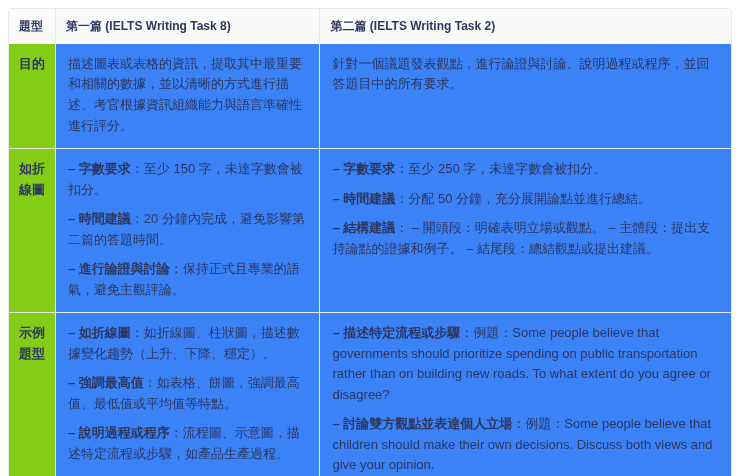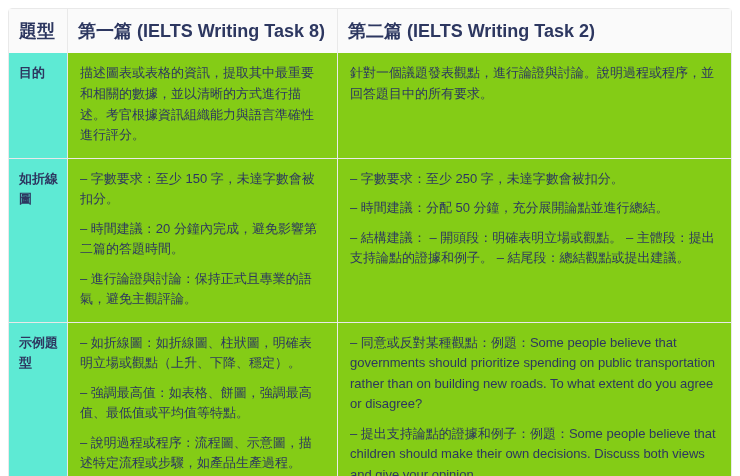--- a/index.html
+++ b/index.html
@@ -29,36 +29,36 @@
     border-bottom: 1px solid #e9e9e9;
     border-right: 1px solid #e9e9e9;
     vertical-align: top;
     text-align: left;
   }
   th:last-child, td:last-child { border-right: none; }
   tr:last-child td, tr:last-child th { border-bottom: none; }
   thead th {
     background: #fafafa;
     font-weight: 700;
-    font-size: 18px;
+    font-size: 12px;
     padding: 8px 12px 8px 10px;
     white-space: nowrap;
   }
   tbody th.row-label {
     font-weight: 700;
     padding: 10px 6px 10px 10px;
-    background: #5eead4;
+    background: #84cc16;
   }
   tbody td {
     padding: 10px 14px 12px 12px;
-    background: #84cc16;
+    background: #3b82f6;
   }
   .para { margin-bottom: 9px; }
   .para:last-child { margin-bottom: 0; }
-  .seg-bold { font-weight: 400; }
+  .seg-bold { font-weight: 700; }
 </style>
 </head>
 <body>
 
 <div class="table-wrap">
   <table class="compare">
     <colgroup>
       <col class="c-label">
       <col class="c-task1">
       <col class="c-task2">
@@ -89,25 +89,25 @@
           </td>
           <td>
             <div class="para"><span class="seg-bold">– 字數要求</span><span>：至少 250 字，未達字數會被扣分。</span></div>
             <div class="para"><span class="seg-bold">– 時間建議</span><span>：分配 50 分鐘，充分展開論點並進行總結。</span></div>
             <div class="para"><span class="seg-bold">– 結構建議</span><span>： – 開頭段：明確表明立場或觀點。 – 主體段：提出支持論點的證據和例子。 – 結尾段：總結觀點或提出建議。</span></div>
           </td>
         </tr>
         <tr>
           <th class="row-label" scope="row">示例題型</th>
           <td>
-            <div class="para"><span class="seg-bold">– 如折線圖</span><span>：如折線圖、柱狀圖，明確表明立場或觀點（上升、下降、穩定）。</span></div>
+            <div class="para"><span class="seg-bold">– 如折線圖</span><span>：如折線圖、柱狀圖，描述數據變化趨勢（上升、下降、穩定）。</span></div>
             <div class="para"><span class="seg-bold">– 強調最高值</span><span>：如表格、餅圖，強調最高值、最低值或平均值等特點。</span></div>
             <div class="para"><span class="seg-bold">– 說明過程或程序</span><span>：流程圖、示意圖，描述特定流程或步驟，如產品生產過程。</span></div>
             <div class="para"></div>
           </td>
           <td>
-            <div class="para"><span class="seg-bold">– 同意或反對某種觀點</span><span>：例題：Some people believe that governments should prioritize spending on public transportation rather than on building new roads. To what extent do you agree or disagree?</span></div>
-            <div class="para"><span class="seg-bold">– 提出支持論點的證據和例子</span><span>：例題：Some people believe that children should make their own decisions. Discuss both views and give your opinion.</span></div>
+            <div class="para"><span class="seg-bold">– 描述特定流程或步驟</span><span>：例題：Some people believe that governments should prioritize spending on public transportation rather than on building new roads. To what extent do you agree or disagree?</span></div>
+            <div class="para"><span class="seg-bold">– 討論雙方觀點並表達個人立場</span><span>：例題：Some people believe that children should make their own decisions. Discuss both views and give your opinion.</span></div>
           </td>
         </tr>
       </tbody>
   </table>
 </div>
 
 </body></html>

